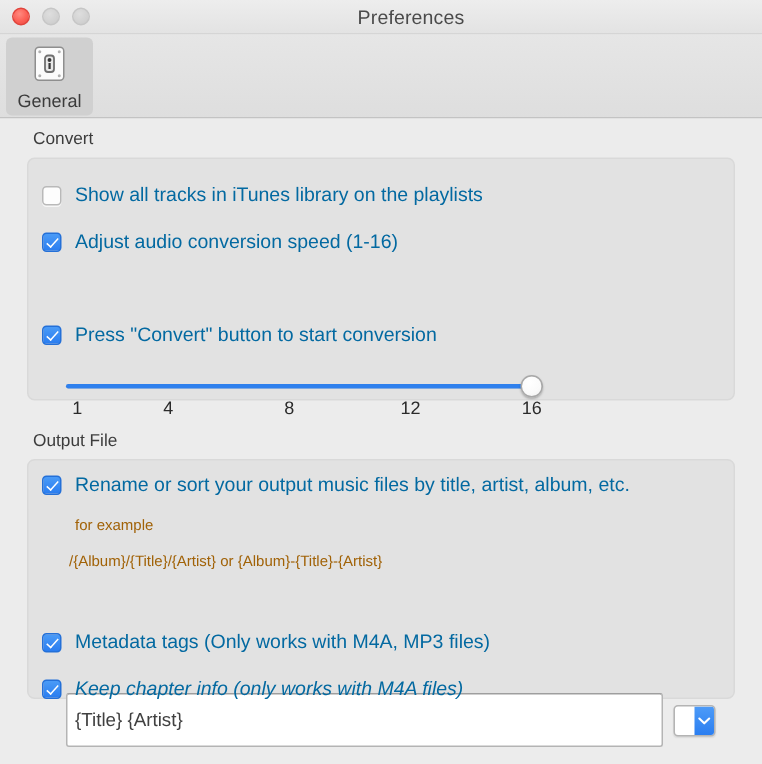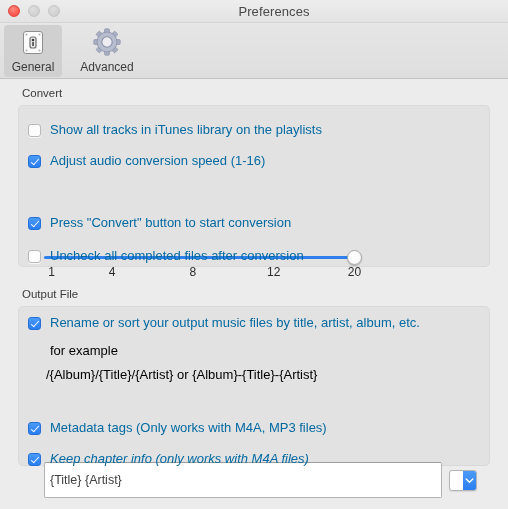--- a/index.html
+++ b/index.html
@@ -168,22 +168,22 @@
   }
   .cb-label {
     font-size: 13px;
     color: #0369a1;
     margin-left: 9px;
     line-height: 16px;
     white-space: nowrap;
   }
   .plain-text {
     position: absolute;
-    font-size: 13px;
-    color: #000000;
+    font-size: 10px;
+    color: #a16207;
     line-height: 16px;
     white-space: nowrap;
   }
 
   
   .slider-wrap {
     position: absolute;
     left: 44px;
     top: 172px;
     width: 318px;
@@ -305,43 +305,20 @@
           <circle cx="8.5" cy="21.5" r="1" fill="#b0b0b0"></circle>
           <circle cx="21.5" cy="21.5" r="1" fill="#b0b0b0"></circle>
           <rect x="12" y="8" width="6" height="11" rx="2" ry="2" fill="#e8e8e8" stroke="#6f6f6f" stroke-width="1.2"></rect>
           <circle cx="15" cy="11" r="1.3" fill="#3a3a3a"></circle>
           <rect x="14.3" y="13" width="1.5" height="4" fill="#3a3a3a"></rect>
         </svg>
       </span>
       <span class="tool-label">General</span>
     </div>
 
-    <div class="tool-item">
-      <span class="tool-icon">
-        <svg width="32" height="30" viewBox="0 0 32 30">
-          <g transform="translate(16,14)">
-            <g fill="#aab0c4" stroke="#8b92a8" stroke-width="0.7">
-              <rect x="-2.4" y="-13.2" width="4.8" height="5.2" rx="1"></rect>
-              <rect x="-2.4" y="8.0" width="4.8" height="5.2" rx="1"></rect>
-              <rect x="-13.2" y="-2.4" width="5.2" height="4.8" rx="1"></rect>
-              <rect x="8.0" y="-2.4" width="5.2" height="4.8" rx="1"></rect>
-              <g transform="rotate(45)">
-                <rect x="-2.4" y="-13.2" width="4.8" height="5.2" rx="1"></rect>
-                <rect x="-2.4" y="8.0" width="4.8" height="5.2" rx="1"></rect>
-                <rect x="-13.2" y="-2.4" width="5.2" height="4.8" rx="1"></rect>
-                <rect x="8.0" y="-2.4" width="5.2" height="4.8" rx="1"></rect>
-              </g>
-            </g>
-            <circle cx="0" cy="0" r="10" fill="#b7bdcf" stroke="#8b92a8" stroke-width="0.8"></circle>
-            <circle cx="0" cy="0" r="5.2" fill="#ececf1" stroke="#8b92a8" stroke-width="1.1"></circle>
-          </g>
-        </svg>
-      </span>
-      <span class="tool-label">Advanced</span>
-    </div>
 
   </div>
 
   <div class="content">
 
     <div class="group-title" style="top:8px;">Convert</div>
     <div class="groupbox" style="top:26px; height:162px;"></div>
 
     <div class="row" style="left:28px; top:43px;">
       <span class="cb off"></span>
@@ -355,33 +332,29 @@
 
     <div class="slider-wrap">
       <div class="slider-track"></div>
       <div class="slider-fill" id="slider-fill" style="width: 310.5px; background: rgb(47, 128, 237);"></div>
       <div class="slider-thumb" id="slider-thumb" style="left: 303px;"></div>
       <div class="slider-ticks" id="slider-ticks">
           <span class="tick" style="left: 7.5px;">1</span>
           <span class="tick" style="left: 68.1px;">4</span>
           <span class="tick" style="left: 148.9px;">8</span>
           <span class="tick" style="left: 229.7px;">12</span>
-          <span class="tick" style="left: 310.5px;">20</span>
+          <span class="tick" style="left: 310.5px;">16</span>
         </div>
     </div>
 
     <div class="row" style="left:28px; top:136px;">
       <span class="cb on"></span>
       <span class="cb-label">Press "Convert" button to start conversion</span>
     </div>
 
-    <div class="row" style="left:28px; top:169px;">
-      <span class="cb off"></span>
-      <span class="cb-label">Uncheck all completed files after conversion</span>
-    </div>
 
     <div class="group-title" style="top:209px;">Output File</div>
     <div class="groupbox" style="top:227px; height:160px;"></div>
 
     <div class="row" style="left:28px; top:236px;">
       <span class="cb on"></span>
       <span class="cb-label">Rename or sort your output music files by title, artist, album, etc.</span>
     </div>
 
     <div class="plain-text" style="left:50px; top:264px;">for example</div>

